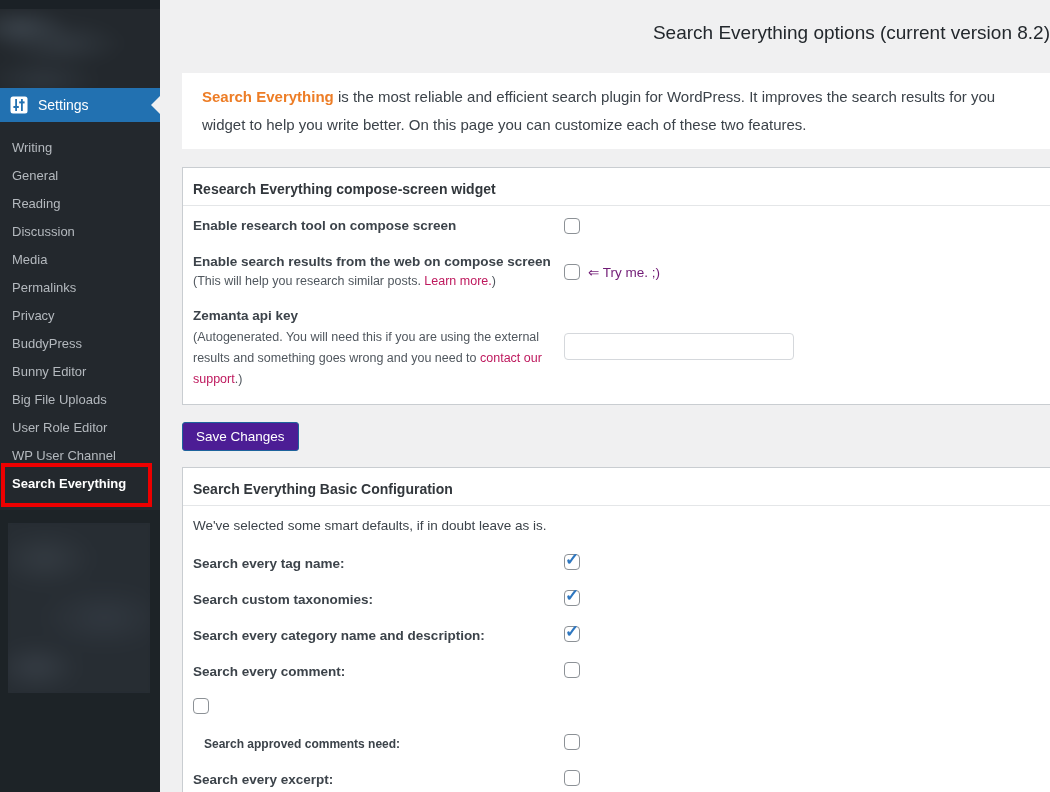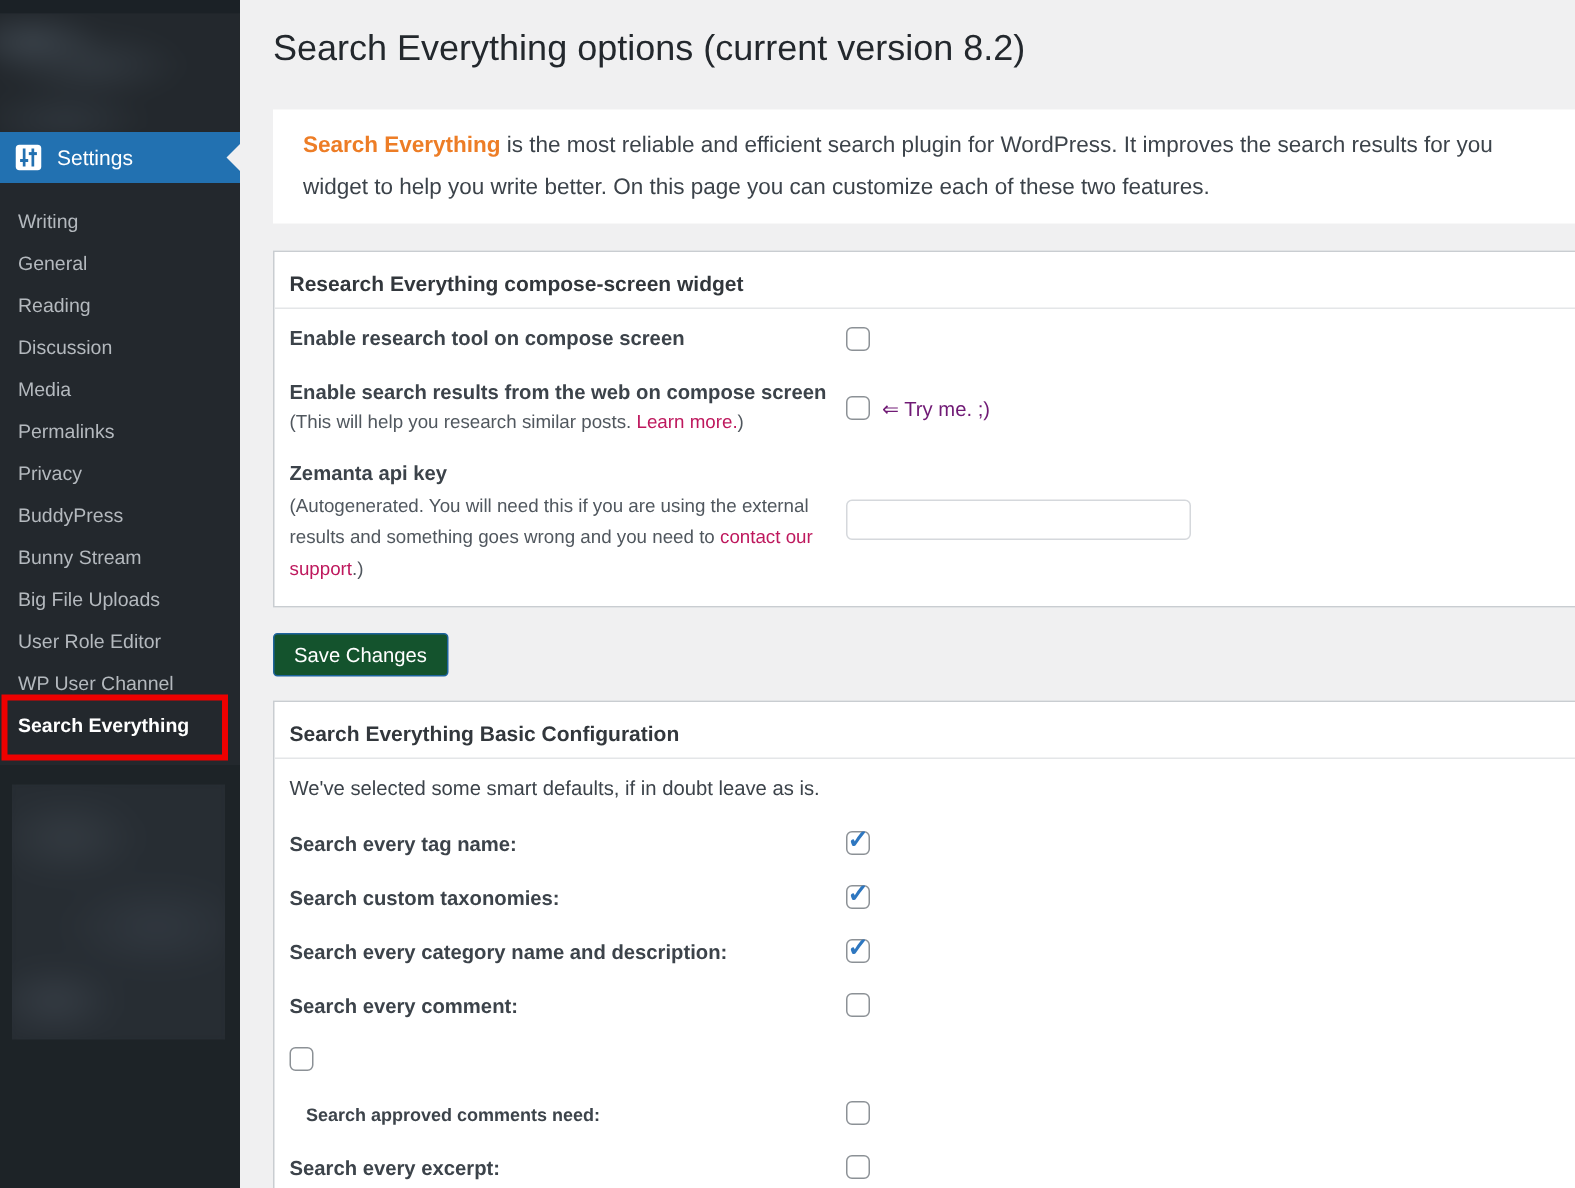--- a/index.html
+++ b/index.html
@@ -49,21 +49,21 @@
     background:
       radial-gradient(ellipse 70px 40px at 30% 25%, #343b42 0%, rgba(52,59,66,0) 72%),
       radial-gradient(ellipse 90px 45px at 65% 55%, #313840 0%, rgba(49,56,64,0) 72%),
       radial-gradient(ellipse 60px 35px at 25% 80%, #363d45 0%, rgba(54,61,69,0) 72%),
       #272d33;
     filter:blur(8px);
   }
 
   
   .main { position:absolute; left:160px; top:0; width:890px; height:792px; padding-left:22px; }
-  h1.page-title { padding-top:18px; font-size:24px; line-height:29px; font-weight:400; color:#23282d; }
+  h1.page-title { padding-top:18px; font-size:19px; line-height:29px; font-weight:400; color:#23282d;text-align:right; }
 
   .notice {
     margin-top:26px; width:1100px; background:#fff;
     padding:10px 20px; font-size:15px; line-height:28px; color:#3c434a;
   }
   .notice .line { white-space:nowrap; }
   .brand { font-weight:bold; color:#ed7d26; }
 
   .panel { width:1100px; background:#fff; border:1px solid #c9cdd1; }
   .panel-1 { margin-top:18px; }
@@ -96,21 +96,21 @@
   .try-me { margin-left:8px; font-size:13.5px; color:#701a75; white-space:nowrap; }
 
   .text-input {
     width:230px; height:27px; margin-top:25px;
     border:1px solid #d5d8dc; border-radius:4px; background:#fff;
     font-size:13px; padding:0 8px; color:#3c434a; outline:none;
   }
 
   .save-btn {
     margin-top:17px; display:inline-block; height:29px; padding:0 13px;
-    background:#14532d; border:1px solid #1d639c; border-radius:3px;
+    background:#4c1d95; border:1px solid #1d639c; border-radius:3px;
     color:#fff; font-size:13.5px; font-family:"Liberation Sans",sans-serif; cursor:pointer;
   }
 
   .note-line { margin-top:12px; font-size:13.5px; line-height:15px; color:#3c434a; }
   .crow { margin-top:20px; height:16px; display:flex; align-items:flex-start; }
   .crow .flabel { padding-top:1px; }
   .crow.first { margin-top:21px; }
   .crow.indent .label-col { padding-left:11px; }
   .crow.indent .flabel { font-size:12px; }
 
@@ -141,21 +141,21 @@
 
   <nav class="submenu">
     <div class="item">Writing</div>
     <div class="item">General</div>
     <div class="item">Reading</div>
     <div class="item">Discussion</div>
     <div class="item">Media</div>
     <div class="item">Permalinks</div>
     <div class="item">Privacy</div>
     <div class="item">BuddyPress</div>
-    <div class="item">Bunny Stream</div>
+    <div class="item">Bunny Editor</div>
     <div class="item">Big File Uploads</div>
     <div class="item">User Role Editor</div>
     <div class="item">WP User Channel</div>
     <div class="item active">Search Everything</div>
   </nav>
 
   <div class="red-box"></div>
 
   <div class="sidebar-lower">
     <div class="blur-wrap blur-bottom">

